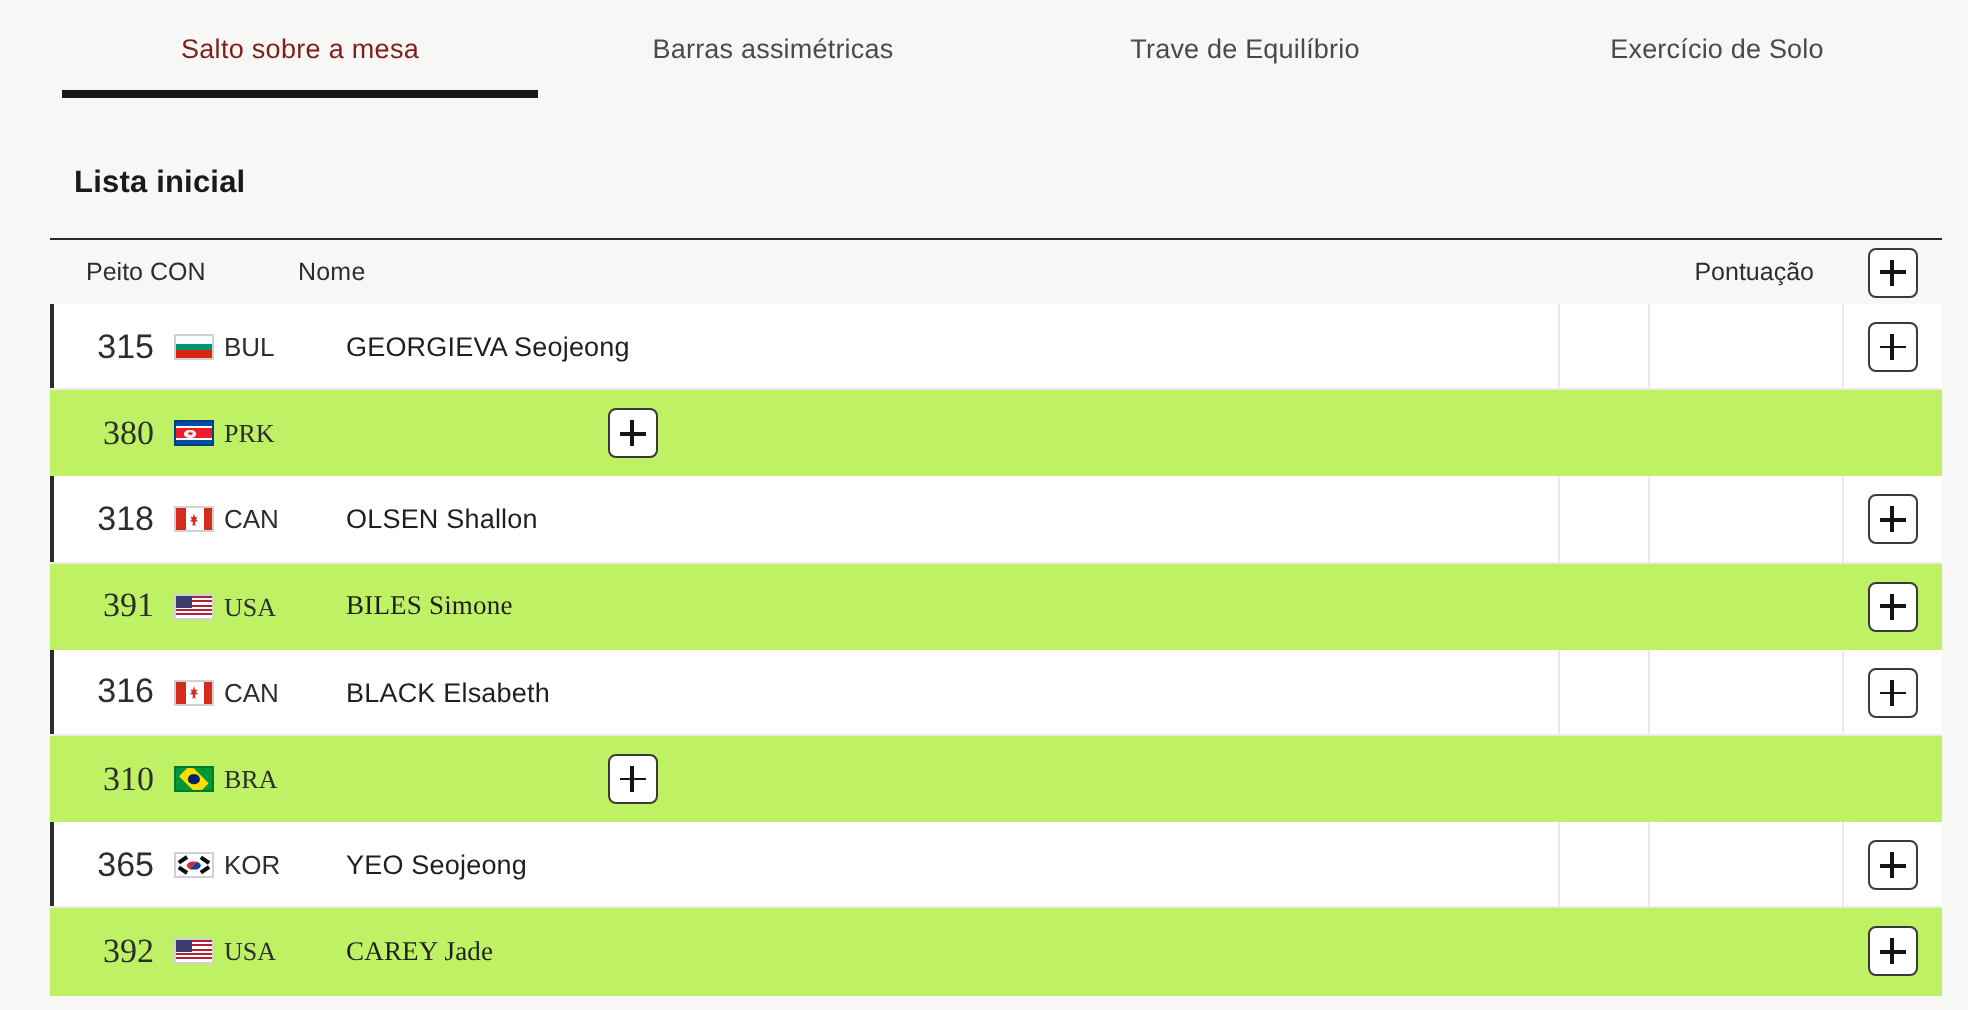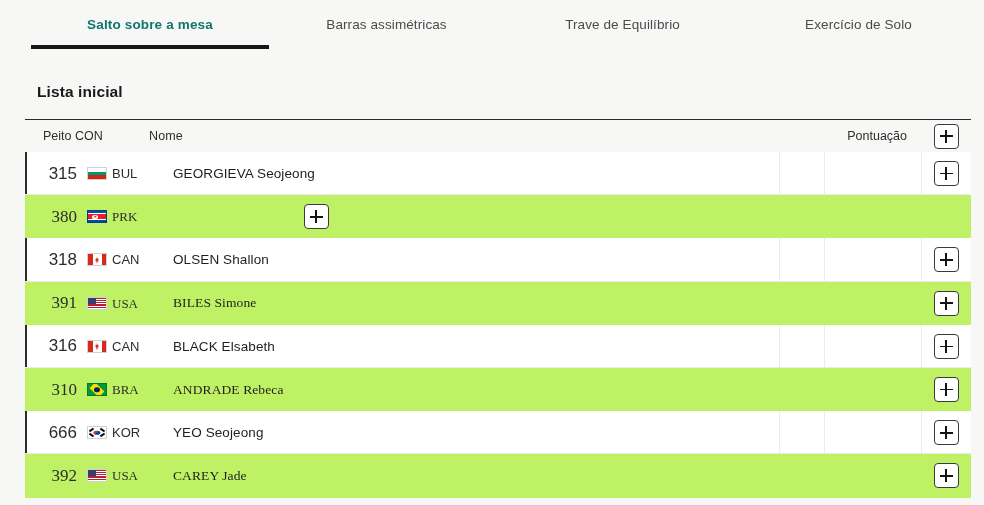--- a/index.html
+++ b/index.html
@@ -24,22 +24,22 @@
     position: absolute;
     top: 17px;
     text-align: center;
     font-size: 13.5px;
     color: #4a4a4a;
     letter-spacing: .1px;
     cursor: pointer;
     white-space: nowrap;
   }
   .tab.active {
-    color: #0f766e;
-    font-weight: 700;
+    color: #7f1d1d;
+    font-weight: 400;
     letter-spacing: .15px;
   }
   .tab-underline {
     position: absolute;
     left: 31px;
     top: 45px;
     width: 238px;
     height: 4px;
     background: #17171a;
   }
@@ -352,32 +352,31 @@
         <div class="row shaded">
           <div class="accent"></div>
           <div class="c-bib">310</div>
           <div class="c-noc">
             <span class="flag flag-BRA">
               <i class="rhomb"></i>
               <i class="globe"></i>
             </span>
             <span class="noc-code">BRA</span>
           </div>
-          <div class="c-name">ANDRADE Rebeca</div>
           <div class="c-score"></div>
           <div class="c-action">
             <div class="plus-btn"></div>
           </div>
         </div>
         <div class="row white">
           <div class="accent"></div>
           <div class="divider d1"></div>
           <div class="divider d2"></div>
           <div class="divider d3"></div>
-          <div class="c-bib">666</div>
+          <div class="c-bib">365</div>
           <div class="c-noc">
             <span class="flag flag-KOR">
               <i class="b1 bar"></i>
               <i class="b2 bar"></i>
               <i class="b3 bar"></i>
               <i class="b4 bar"></i>
               <i class="tg-top"></i>
             </span>
             <span class="noc-code">KOR</span>
           </div>

